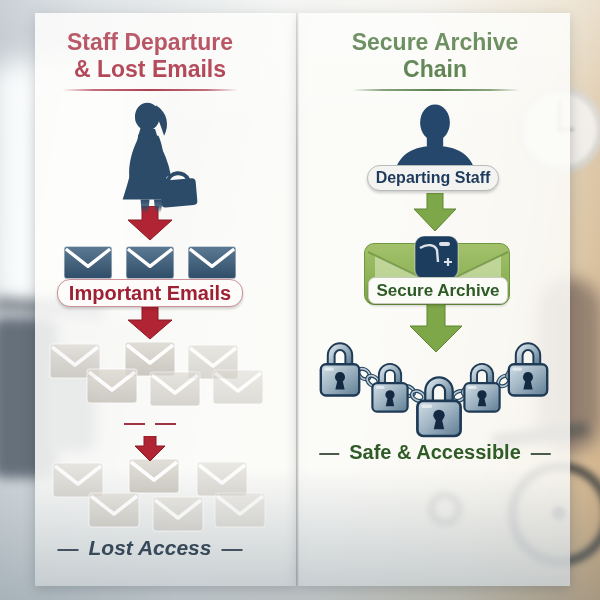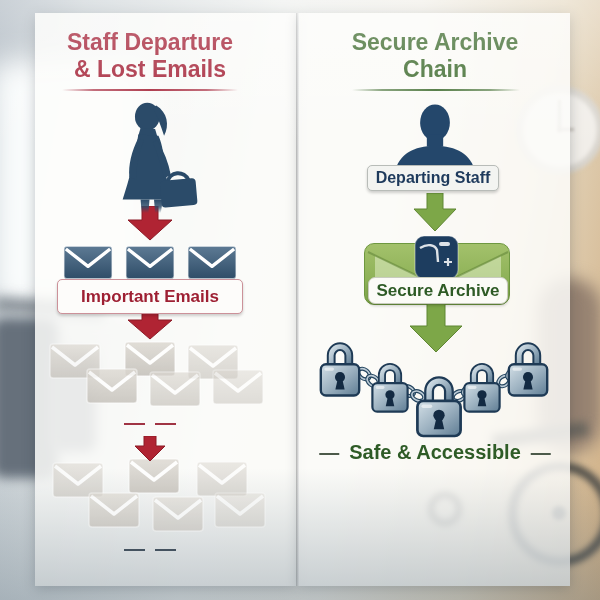--- a/index.html
+++ b/index.html
@@ -36,23 +36,23 @@
   .title{width:230px;text-align:center;font-weight:bold;font-size:23px;line-height:27px;}
   .title-left{left:35px;top:29px;color:var(--c-red-accent,#A32035);}
   .title-right{left:320px;top:29px;color:var(--c-green-accent,#3E6B2E);}
   .rule{height:2px;border-radius:1px;}
   .rule-red{left:62px;top:89px;width:176px;
     background:linear-gradient(90deg,rgba(163,32,53,0) 0%,rgba(163,32,53,.75) 18%,#a32035 50%,rgba(163,32,53,.75) 82%,rgba(163,32,53,0) 100%);}
   .rule-green{left:352px;top:89px;width:168px;
     background:linear-gradient(90deg,rgba(62,107,46,0) 0%,rgba(62,107,46,.7) 18%,#3e6b2e 50%,rgba(62,107,46,.7) 82%,rgba(62,107,46,0) 100%);}
 
   .pill{box-sizing:border-box;display:flex;align-items:center;justify-content:center;
-        border-radius:5px;font-weight:bold;box-shadow:0 2px 3px rgba(0,0,0,.18);}
-  .pill-important{left:57px;top:279px;width:186px;height:35px;background:#fdfcfa;
-        border:1.5px solid #cc9199;color:var(--c-important-text,#9E2033);font-size:17px;}
+        border-radius:13px;font-weight:bold;box-shadow:0 2px 3px rgba(0,0,0,.18);}
+  .pill-important{left:57px;top:279px;width:186px;height:28px;background:#fdfcfa;
+        border:1.5px solid #cc9199;color:var(--c-important-text,#9E2033);font-size:20px;}
   .pill-departing{left:367px;top:165px;width:132px;height:26px;background:#f3f4f1;
         border:1.5px solid #b8bcb8;color:var(--c-navy-label,#1E3A5C);font-size:16px;}
   .pill-archive{left:368px;top:277px;width:140px;height:27px;background:#fbfbf7;
         border:1px solid #c8ccbe;border-radius:7px;color:var(--c-secure-text,#2E5B26);font-size:17px;z-index:4;}
 
   .dash-row{display:flex;align-items:center;justify-content:center;gap:10px;font-weight:bold;}
   .row-lost-emails{left:40px;top:410px;width:220px;font-size:21px;font-style:italic;color:var(--c-red-accent,#9C2038);}
   .row-lost-access{left:40px;top:536px;width:220px;font-size:21px;font-style:italic;color:var(--c-lost-access,#37485A);}
   .row-safe{left:318px;top:441px;width:234px;font-size:20px;color:var(--c-secure-text,#2F5C26);}
   .dash{font-style:normal;font-weight:bold;}
@@ -209,20 +209,21 @@
     </svg>
   <svg class="abs z1" style="left:152px;top:496px;opacity:.6" width="52" height="36">
       <use href="#env" fill="url(#gEnvFade)"></use>
     </svg>
   <svg class="abs z1" style="left:214px;top:492px;opacity:.45" width="52" height="36">
       <use href="#env" fill="url(#gEnvFade)"></use>
     </svg>
 
   <div class="abs dash-row row-lost-access z3">
     <span class="dash dash-slate">—</span>
+    <span>Lost Access</span>
     <span class="dash dash-slate">—</span>
   </div>
 
   <div class="abs title title-right">
     <div>Secure Archive</div>
     <div>Chain</div>
   </div>
   <div class="abs rule rule-green"></div>
 
   <svg class="abs z2" style="left:387px;top:102px" width="96" height="72" viewBox="0 0 100 72">

